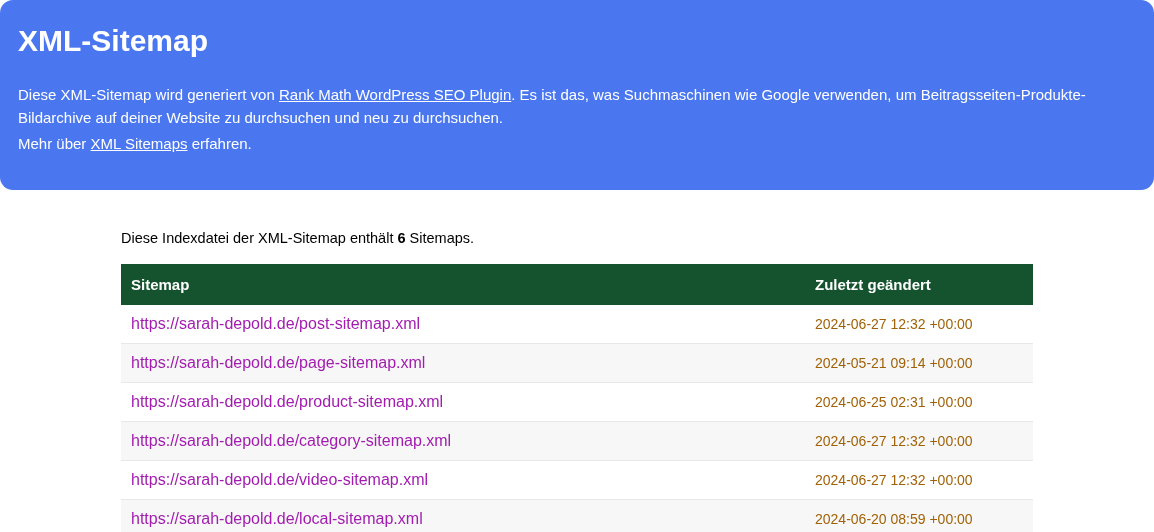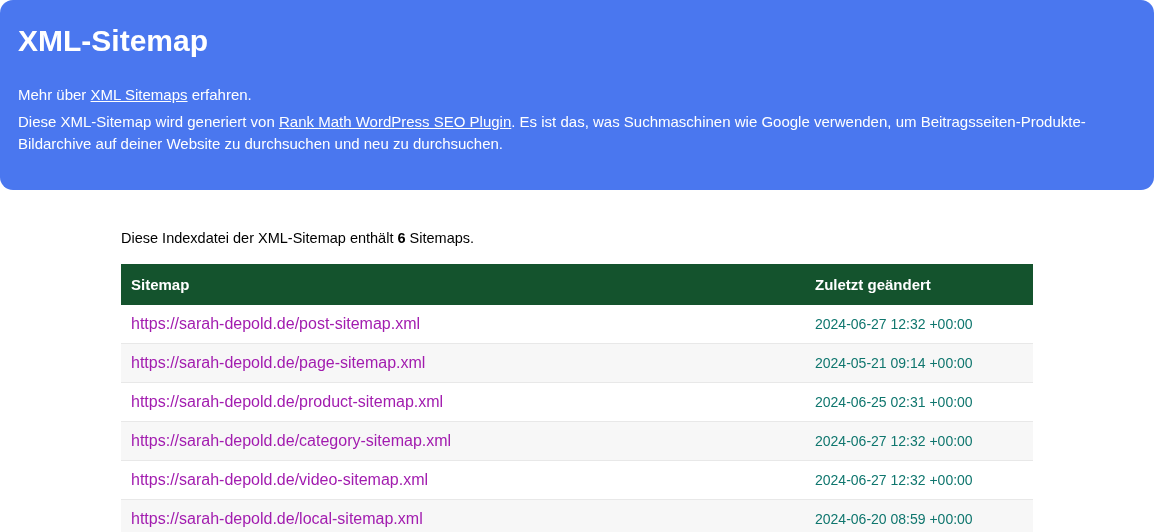--- a/index.html
+++ b/index.html
@@ -11,32 +11,32 @@
 .container { width: 912px; margin: 0 auto; padding: 40px 0 30px 0; }
 .count-line { font-size: 14.5px; color: #000000; margin-bottom: 18px; }
 .count-line strong { font-weight: 700; }
 table { width: 100%; border-collapse: collapse; font-size: 14px; }
 thead th { background: #14532d; color: #fff; text-align: left; font-weight: 700; padding: 12px 10px; font-size: 15px; }
 th:first-child { width: 75%; }
 tbody tr { border-bottom: 1px solid #e8e8e8; }
 tbody tr:nth-child(even) { background: #f7f7f7; }
 tbody td { padding: 10px 10px; }
 tbody td a { color: #a21caf; text-decoration: none; font-size: 16px; cursor: pointer; }
-.mod { color: #0f766e; font-size: 14px; }
+.mod { color: #a16207; font-size: 14px; }
 </style>
 </head>
 <body>
 
 <div class="header">
   <h1>XML-Sitemap</h1>
   <p>
-    <span>Mehr über </span><a>XML Sitemaps</a><span> erfahren.</span>
+    <span>Diese XML-Sitemap wird generiert von </span><a>Rank Math WordPress SEO Plugin</a><span>. Es ist das, was Suchmaschinen wie Google verwenden, um Beitragsseiten-Produkte-Bildarchive auf deiner Website zu durchsuchen und neu zu durchsuchen.</span>
   </p>
   <p>
-    <span>Diese XML-Sitemap wird generiert von </span><a>Rank Math WordPress SEO Plugin</a><span>. Es ist das, was Suchmaschinen wie Google verwenden, um Beitragsseiten-Produkte-Bildarchive auf deiner Website zu durchsuchen und neu zu durchsuchen.</span>
+    <span>Mehr über </span><a>XML Sitemaps</a><span> erfahren.</span>
   </p>
 </div>
 
 <div class="container">
   <p class="count-line">
     <span>Diese Indexdatei der XML-Sitemap enthält </span><strong>6</strong><span> Sitemaps.</span>
   </p>
 
   <table>
     <thead>

